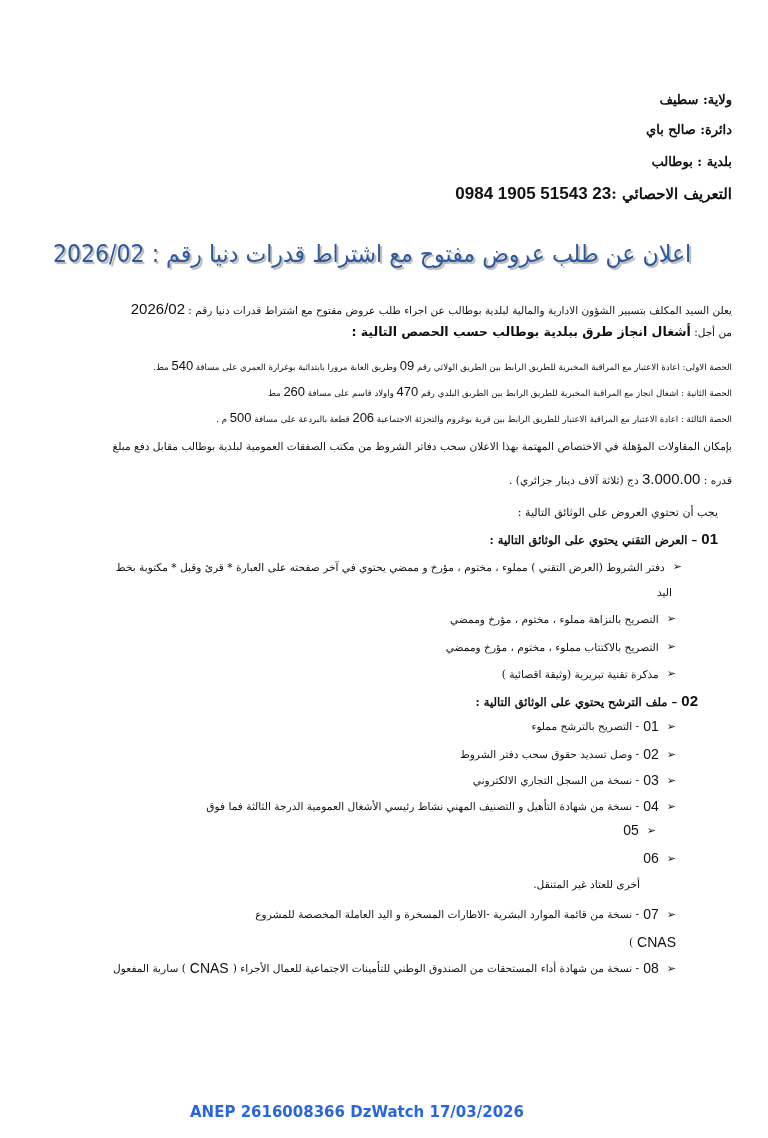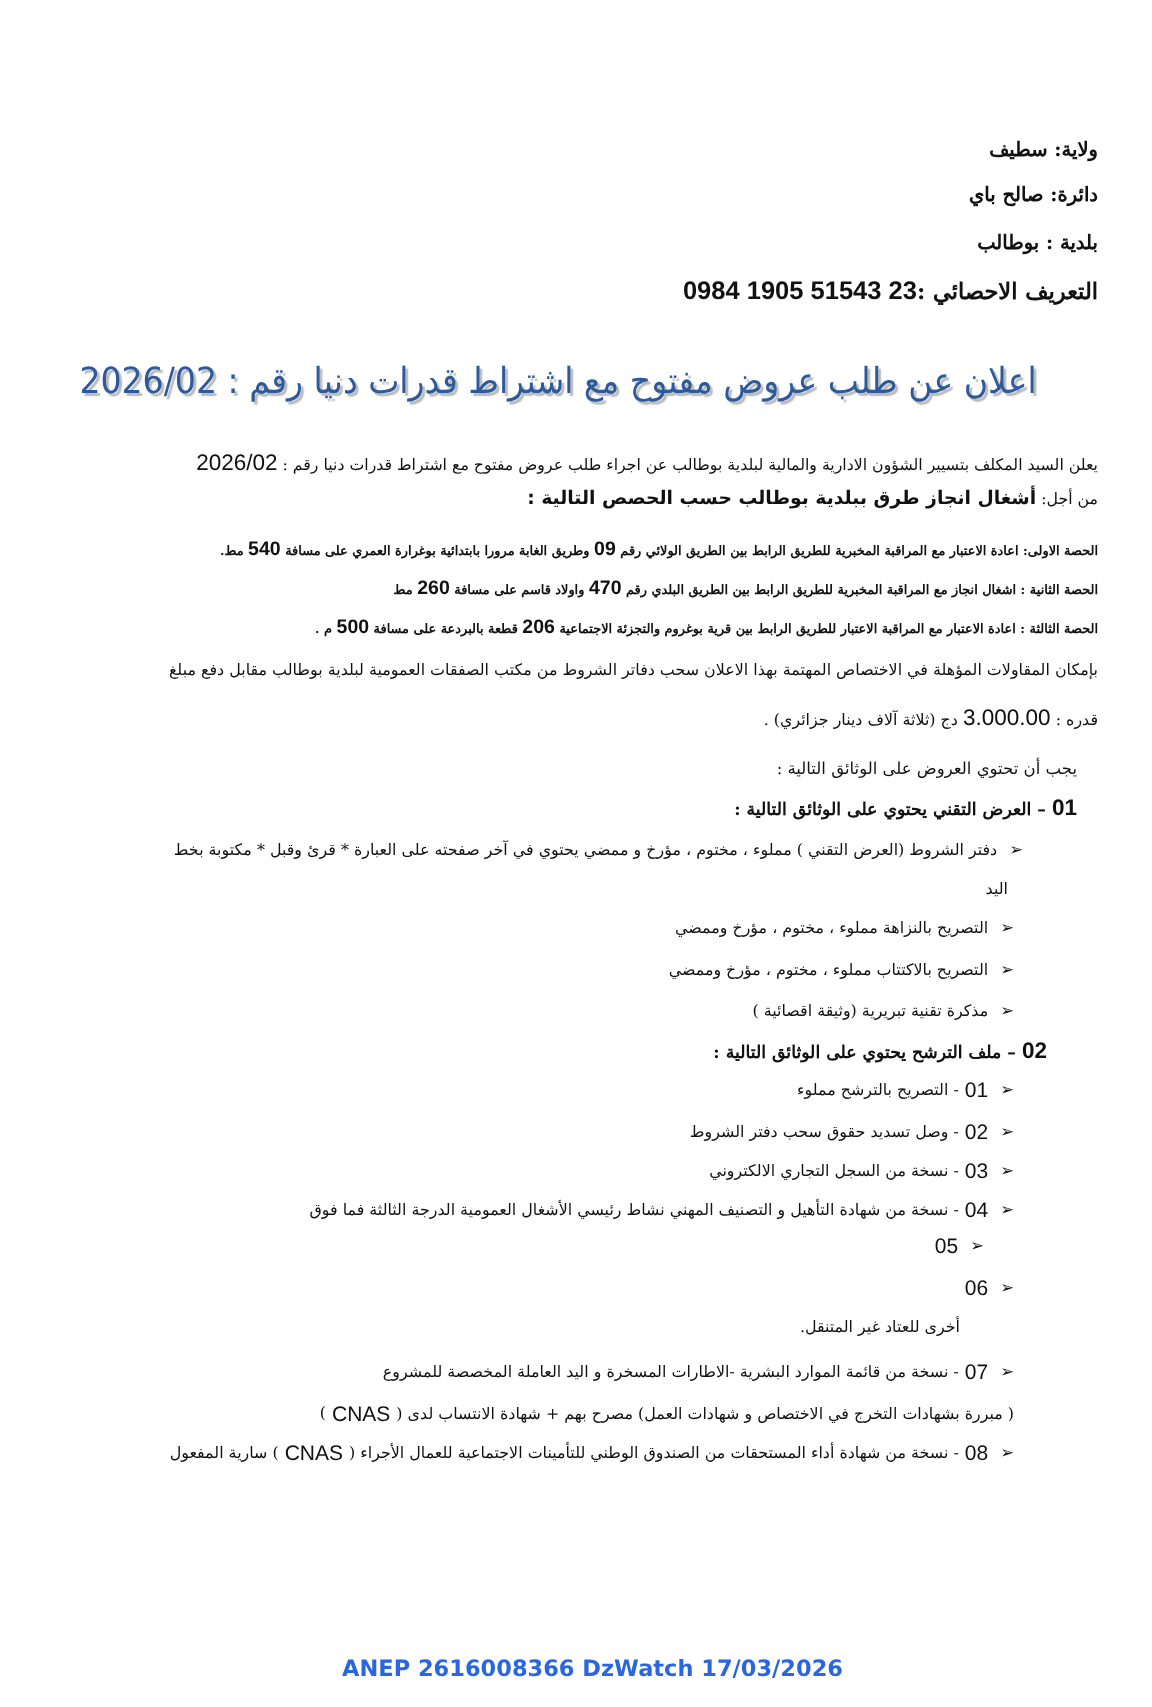--- a/index.html
+++ b/index.html
@@ -30,21 +30,21 @@
       text-shadow: 2px 2px 1px #b8b8b8;
       letter-spacing: -0.5px;
       transform: scaleX(0.92);
     }
 
     .p1 { top: 300px; right: 36px; font-size: 10.5px; }
     .p1 .num { font-size: 15px; font-weight: normal; }
     .p2 { top: 324px; right: 36px; font-size: 10.5px; }
     .p2 b { font-family: "DejaVu Sans", "Liberation Sans", sans-serif; font-size: 12.5px; }
 
-    .lot { right: 36px; font-size: 8.6px; font-weight: bold; }
+    .lot { right: 36px; font-size: 8.6px; }
     .lot .numr { font-size: 13px; }
     .lot1 { top: 358px; }
     .lot2 { top: 384px; }
     .lot3 { top: 410px; }
 
     .p3 { top: 440px; right: 36px; font-size: 10.6px; }
     .p4 { top: 470px; right: 36px; font-size: 10.6px; }
     .p4 .numr { font-size: 15px; }
 
     .must { top: 506px; right: 50px; font-size: 11px; font-weight: normal; }
@@ -67,21 +67,21 @@
     .i-04 { top: 798px; right: 92px; }
     .i-05 { top: 822px; right: 112px; }
     .i-06 { top: 850px; right: 92px; }
     .i-06b { top: 878px; right: 128px; font-size: 10.6px; }
     .i-07 { top: 906px; right: 92px; }
     .i-07b { top: 934px; right: 92px; font-size: 10.6px; }
     .i-07b .numr { font-size: 14px; }
     .i-08 { top: 960px; right: 92px; }
 
     .footer {
-      top: 1103px; left: 200px; width: 390px; text-align: center; direction: ltr;
+      top: 1103px; left: 190px; width: 390px; direction: ltr;
       font-family: "DejaVu Sans", "Liberation Sans", sans-serif;
       font-weight: bold; font-size: 15px; color: #2a66e0;
     }
   </style>
 </head>
 <body>
 
 <div class="page">
 
 
@@ -190,21 +190,20 @@
     <span class="arrow">➢</span>
     <span class="numr">06</span>
   </div>
   <div class="abs item i-06b">أخرى للعتاد غير المتنقل.</div>
   <div class="abs item i-07">
     <span class="arrow">➢</span>
     <span class="numr">07</span>
     <span>- نسخة من قائمة الموارد  البشرية  -الاطارات المسخرة و اليد العاملة المخصصة للمشروع</span>
   </div>
   <div class="abs item i-07b">
-    <span>( مبررة بشهادات التخرج في الاختصاص و شهادات العمل) مصرح بهم + شهادة الانتساب لدى (</span>
     <span class="numr">CNAS</span>
     <span>)</span>
   </div>
   <div class="abs item i-08">
     <span class="arrow">➢</span>
     <span class="numr">08</span>
     <span>- نسخة من شهادة أداء المستحقات من الصندوق الوطني للتأمينات الاجتماعية للعمال الأجراء  (</span>
     <span class="numr">CNAS</span>
     <span>) سارية المفعول</span>
   </div>

